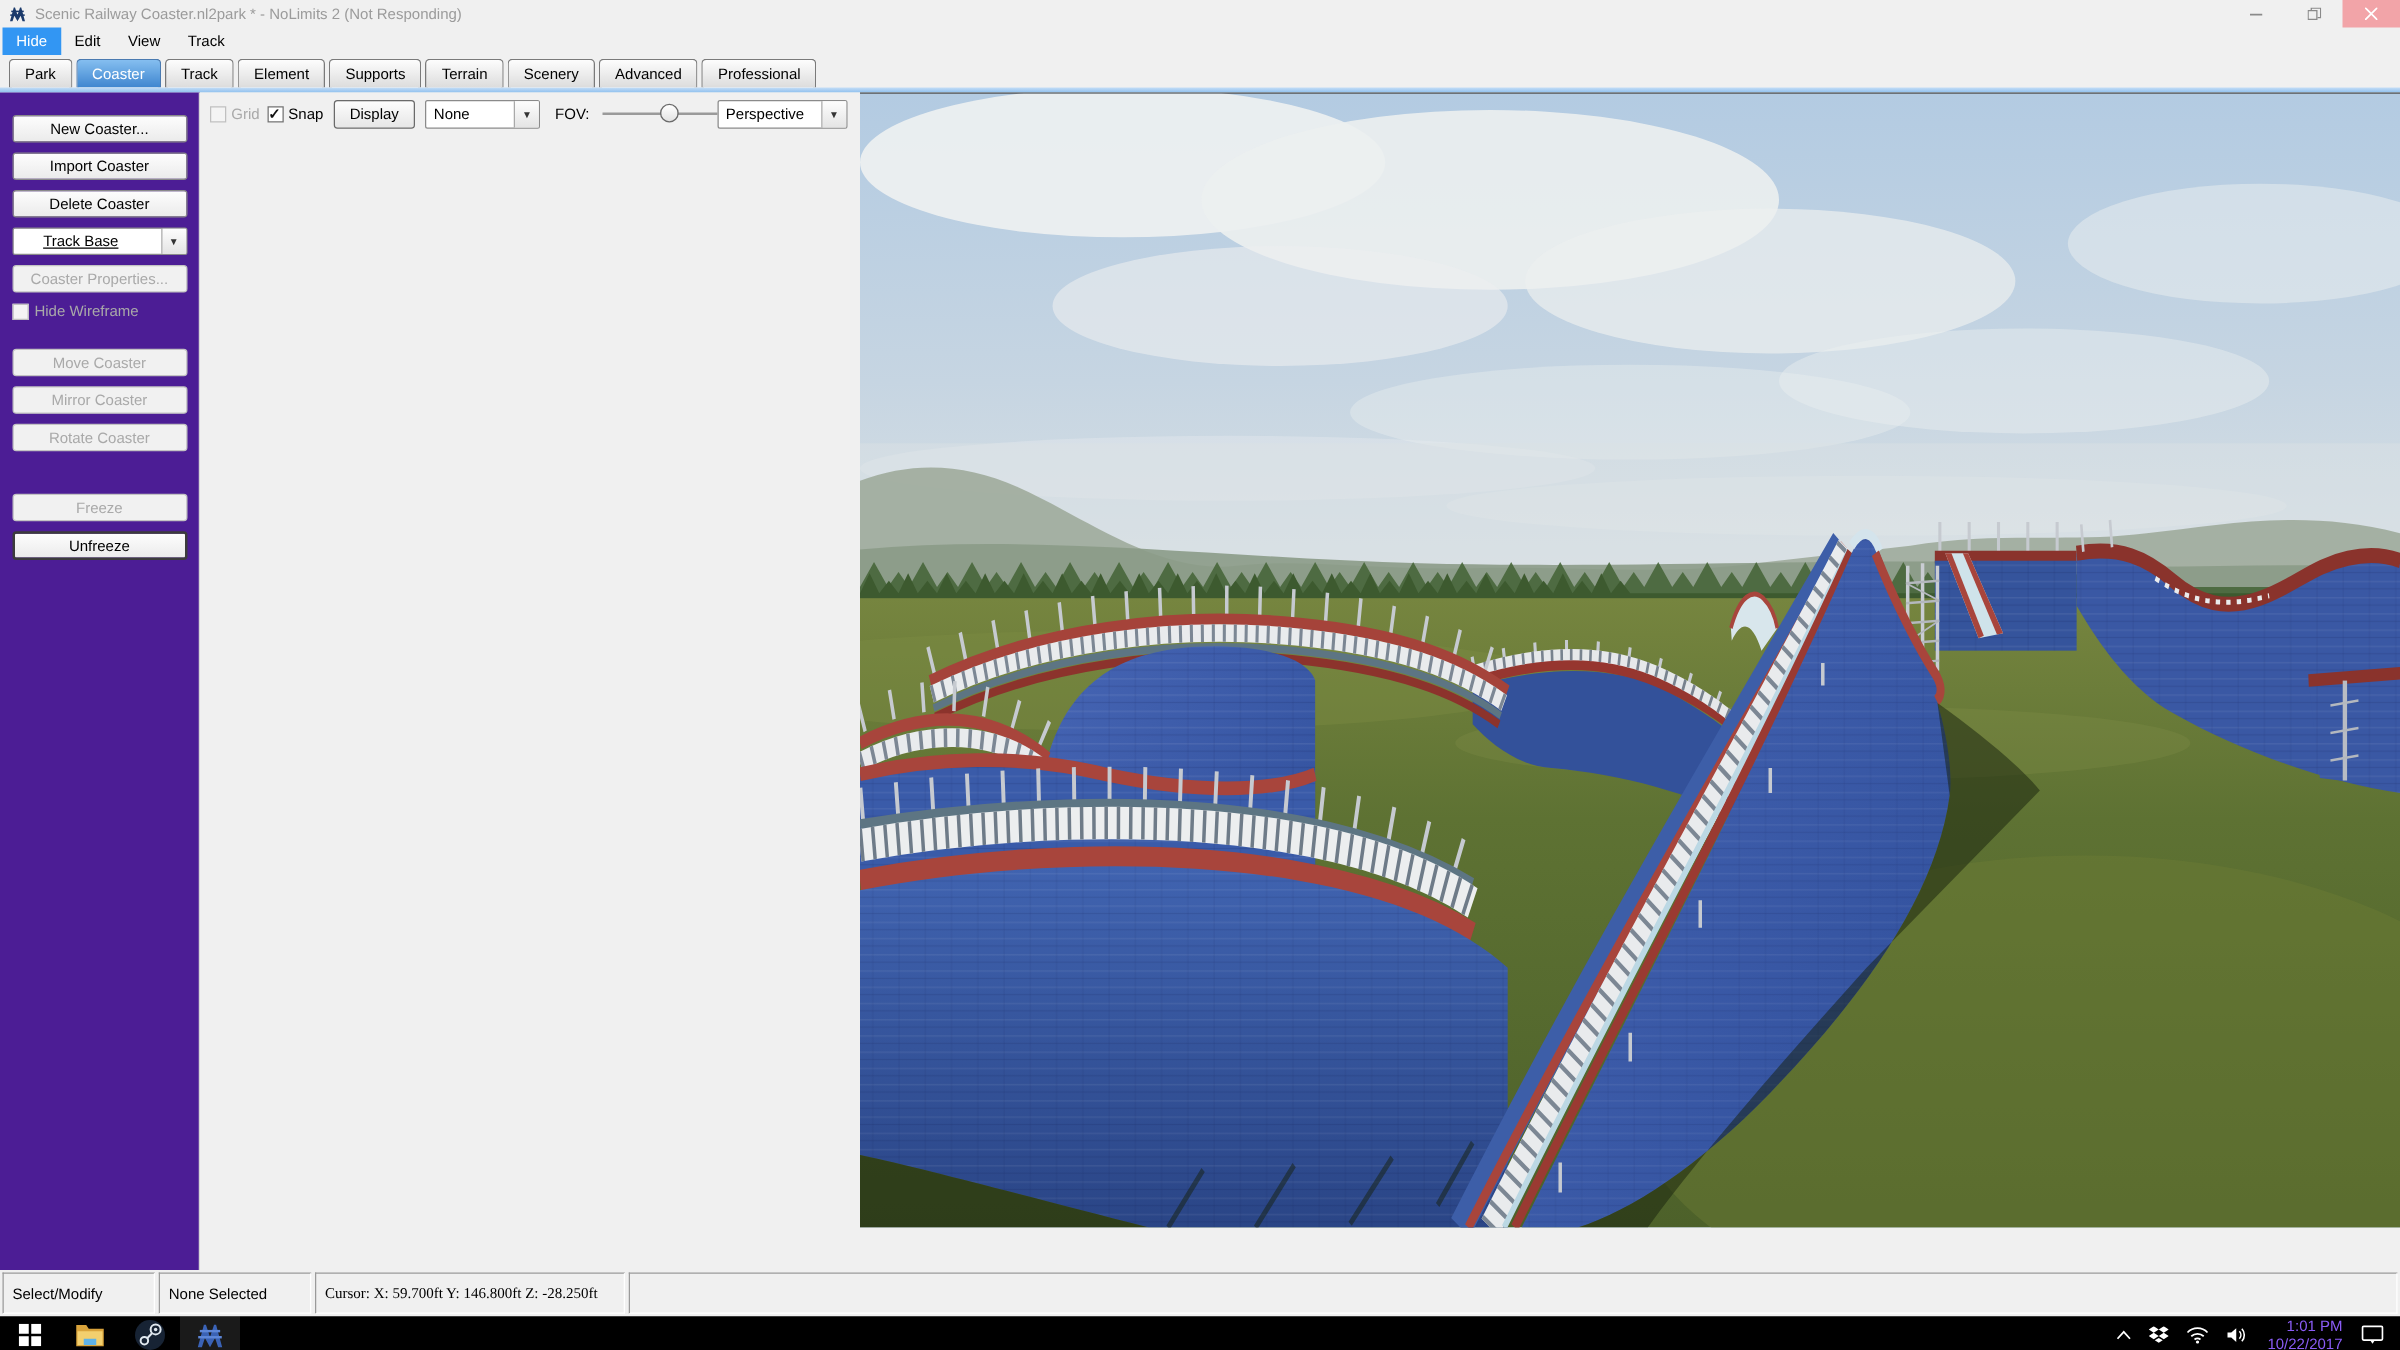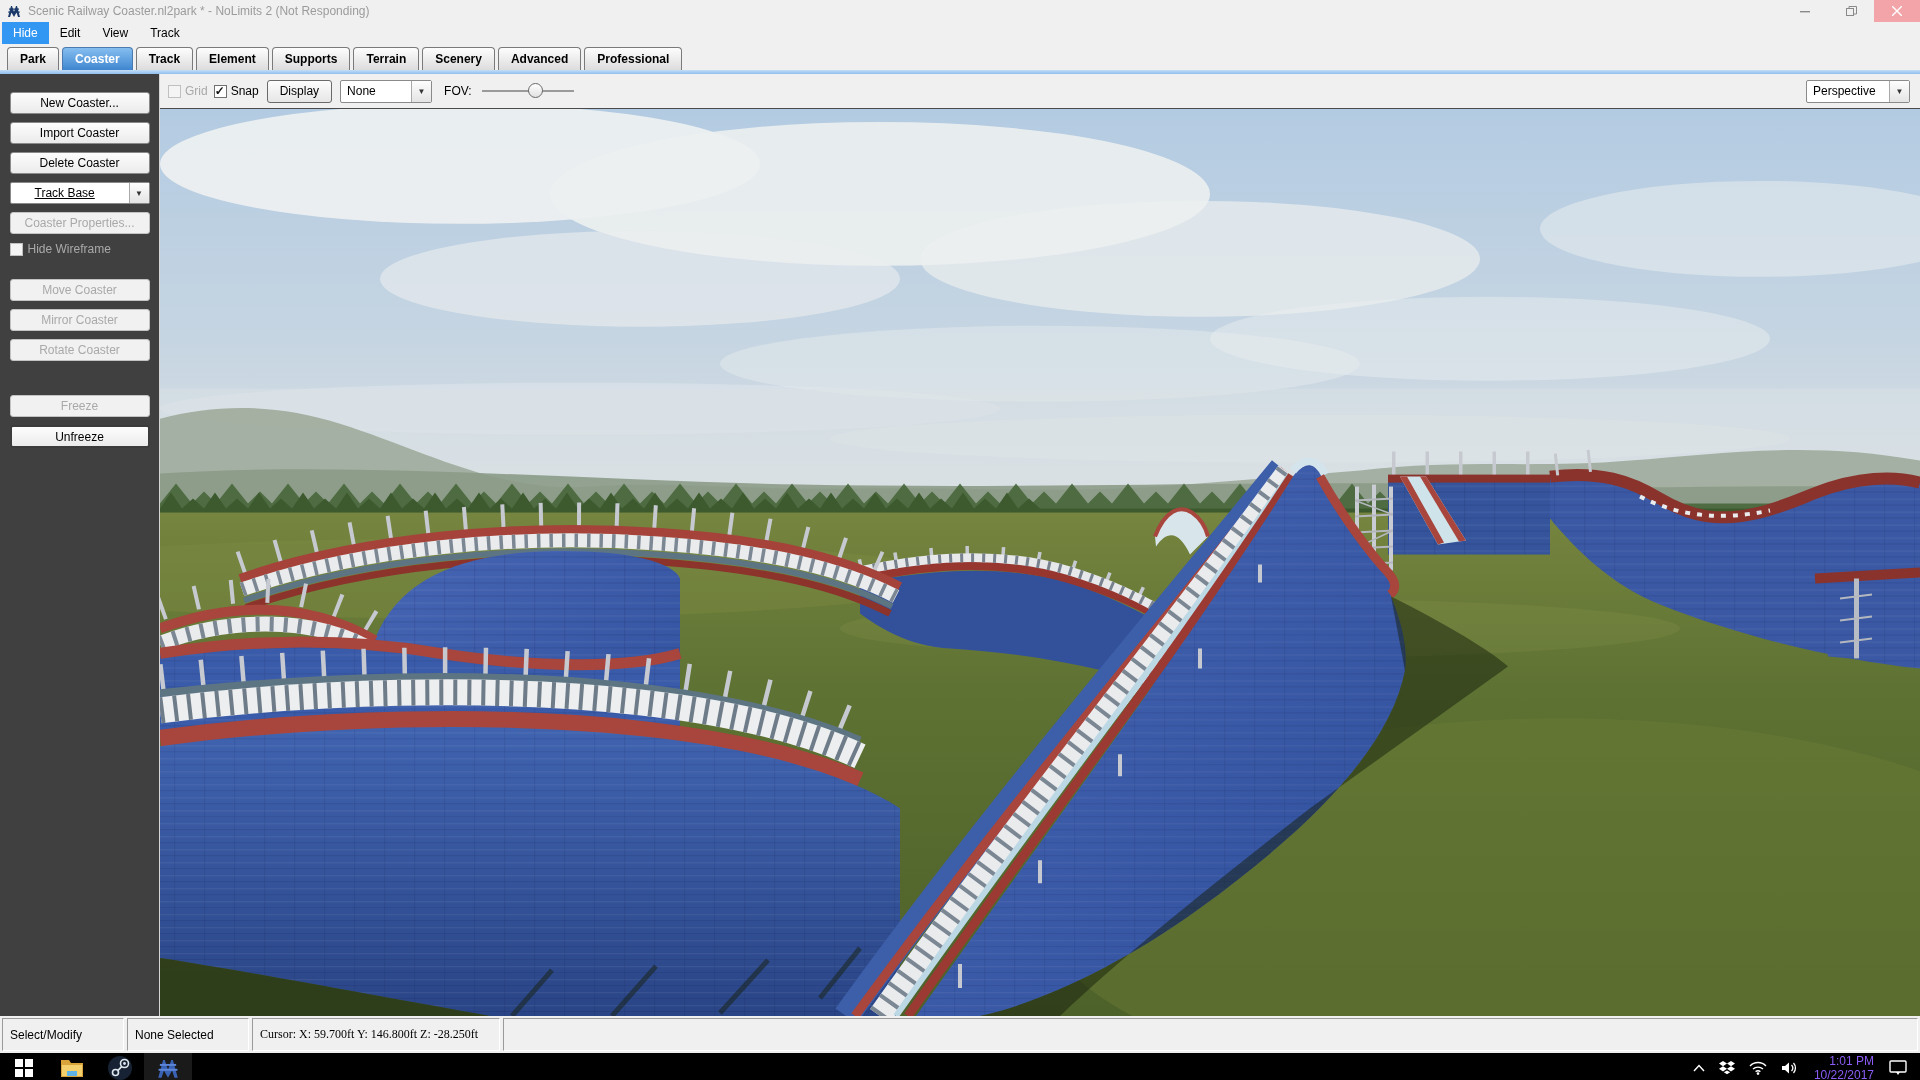--- a/index.html
+++ b/index.html
@@ -16,44 +16,44 @@
   .winbtn svg { display:block; }
 
   
   .menubar { height:22px; background:#f0f0f0; display:flex; align-items:stretch; padding-left:2px; }
   .menu-item { padding:3px 11px; display:flex; align-items:center; cursor:default; }
   .menu-item.active { background:#3296f3; color:#fff; }
 
   
   .tabbar { height:26px; background:#f0f0f0; display:flex; align-items:flex-end; padding-left:7px; }
   .tab { border:1px solid #7a7a7a; border-bottom:none; border-radius:4px 4px 0 0; padding:4px 12px 4px 12px; margin-right:3px;
-         background:linear-gradient(#fdfdfd,#dcdcdc); height:23px; display:flex; align-items:center;font-weight:bold; }
+         background:linear-gradient(#fdfdfd,#dcdcdc); height:23px; display:flex; align-items:center; }
   .tab.active { background:linear-gradient(#85bef0,#3f86cf); color:#fff; border-color:#4a7ab0; }
   .tabstrip { height:4px; background:linear-gradient(#c4ddf6,#8fc0ee); }
 
   
   .mainrow { display:flex; height:942px; }
-  .sidebar { width:160px; background:#404040; border-right:1px solid #d6d6d6; padding-top:18px; display:flex; flex-direction:column; align-items:center; }
+  .sidebar { width:160px; background:#4c1d95; border-right:1px solid #d6d6d6; padding-top:18px; display:flex; flex-direction:column; align-items:center; }
   .sbtn { width:140px; height:22px; margin-bottom:8px; background:linear-gradient(#fdfdfd,#ebebeb); border:1px solid #8a8a8a;
           border-radius:3px; font-size:12px; display:flex; align-items:center; justify-content:center; }
   .sbtn.disabled { color:#a9a9a9; border-color:#c3c3c3; background:#f1f1f1; }
   .sbtn.default { border:2px solid #3c3c3c; height:23px; }
   .gap15 { height:15px; } .gap26 { height:26px; }
   .sselect { width:140px; height:22px; margin-bottom:8px; background:#fff; border:1px solid #8a8a8a; border-radius:2px;
              display:flex; align-items:center; }
   .sselect .val { flex:1; padding-left:24px;text-decoration:underline; }
   .arrowbox { width:20px; height:100%; border-left:1px solid #a9a9a9; background:linear-gradient(#fdfdfd,#e4e4e4);
               display:flex; align-items:center; justify-content:center; font-size:8px; color:#333; }
   .checkrow { width:140px; display:flex; align-items:center; margin-bottom:8px; }
   .checkbox { width:13px; height:13px; border:1px solid #707070; background:#fff; margin-right:5px; position:relative; }
   .checkbox.disabled { border-color:#c0c0c0; background:#f4f4f4; }
   .checkbox.checked::after { content:"✓"; position:absolute; left:0px; top:-2px; font-size:12px; font-weight:bold; color:#111; }
   .checklabel.disabled { color:#a9a9a9; }
 
-  .rightcol { width:1760px; display:flex; flex-direction:column; }
+  .rightcol { width:1760px; display:flex; }
   .toolbar { height:34px; background:#f0f0f0; display:flex; align-items:center; padding:0 10px 0 8px; }
   .toolbar .lbl { margin-right:6px; }
   .toolbar .lbl.disabled { color:#a9a9a9; }
   .tbtn { height:23px; padding:0 12px; background:linear-gradient(#fdfdfd,#e6e6e6); border:1px solid #6a6a6a; border-radius:3px;
           display:flex; align-items:center; margin:0 8px 0 2px; }
   .tselect { height:23px; width:92px; background:#fff; border:1px solid #8a8a8a; border-radius:2px; display:flex; align-items:center; margin-right:12px; }
   .tselect .val { flex:1; padding-left:6px; }
   .slider { width:92px; height:20px; position:relative; margin-left:4px; }
   .slider .track { position:absolute; left:0; right:0; top:9px; height:2px; background:#9a9a9a; }
   .slider .thumb { position:absolute; top:2px; width:15px; height:15px; border-radius:50%; background:linear-gradient(#fff,#e2e2e2); border:1px solid #6a6a6a; }

